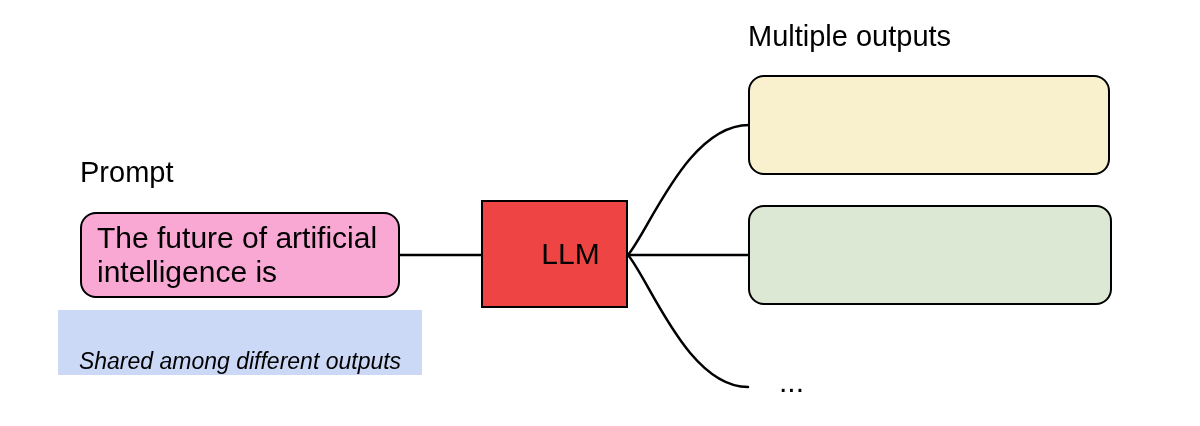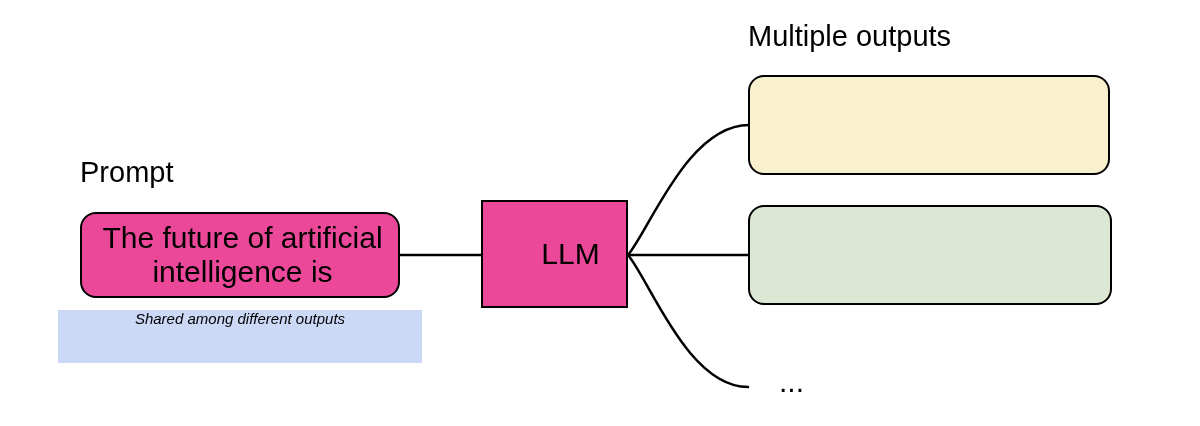--- a/index.html
+++ b/index.html
@@ -65,26 +65,26 @@
     line-height: 34px;
     padding: 6px 10px 6px 15px;
     display: flex;
     align-items: center;
   }
   .note {
     position: absolute;
     left: 58px;
     top: 310px;
     width: 364px;
-    height: 53px;
+    height: 65px;
     display: flex;
-    align-items: flex-start;
+    align-items: flex-end;
     justify-content: center;
     font-style: italic;
-    font-size: 15px;
+    font-size: 23px;
     z-index: 2;
   }
   .llm-box {
     left: 481px;
     top: 200px;
     width: 147px;
     height: 108px;
     display: flex;
     align-items: center;
     justify-content: center;
@@ -117,29 +117,29 @@
 
   <svg class="connectors" viewBox="0 0 1200 426" xmlns="http://www.w3.org/2000/svg">
     <path d="M 400 255 L 481 255"></path>
     <path d="M 628 255 C 650 229 688 125 749 125"></path>
     <path d="M 628 255 L 749 255"></path>
     <path d="M 628 255 C 650 281 688 387 748 387"></path>
   </svg>
 
   <div class="title prompt-title">Prompt</div>
 
-  <div class="box rounded prompt-box" style="background-color: #ec4899; text-align: center;">
+  <div class="box rounded prompt-box" style="background-color: #f9a8d4;">
     <span>The future of artificial intelligence is</span>
   </div>
 
   <div class="note" style="background-color: rgb(204, 217, 246);">
     <span>Shared among different outputs</span>
   </div>
 
-  <div class="box llm-box" style="background-color: #ec4899; padding-left: 32px;">
+  <div class="box llm-box" style="background-color: #ef4444; padding-left: 32px;">
     <span>LLM</span>
   </div>
 
   <div class="title outputs-title">Multiple outputs</div>
 
   <div class="box rounded output-top" style="background-color: rgb(249, 240, 206);"></div>
 
   <div class="box rounded output-middle" style="background-color: rgb(221, 232, 212);"></div>
 
   <div class="ellipsis">...</div>

